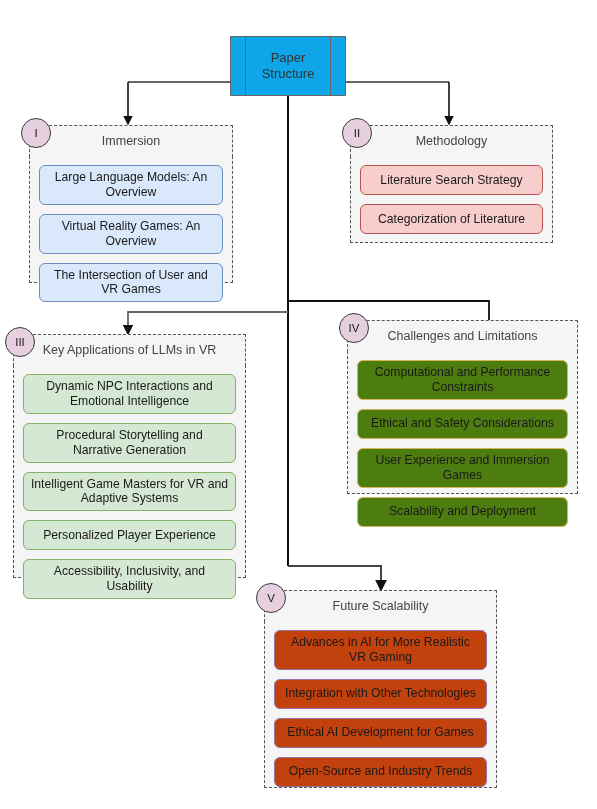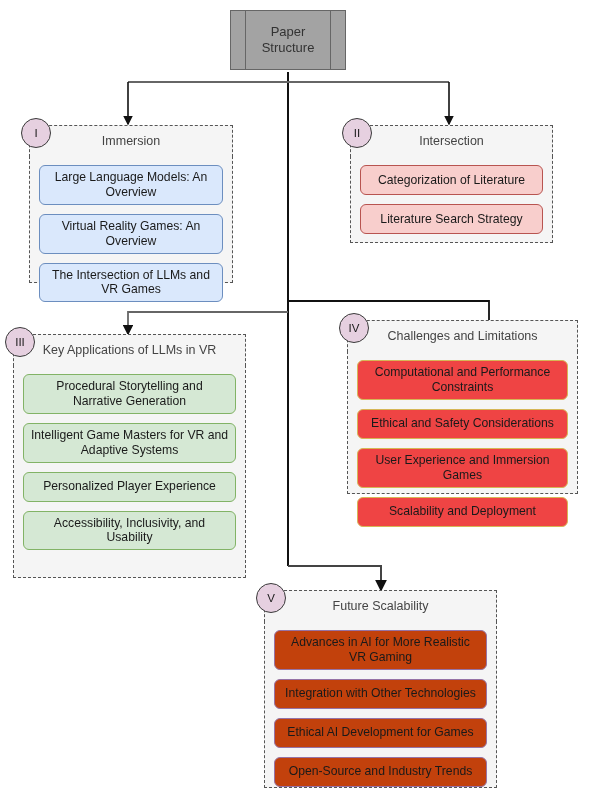--- a/index.html
+++ b/index.html
@@ -27,25 +27,26 @@
     top: 0;
     width: 597px;
     height: 809px;
     pointer-events: none;
   }
 
   
   .root-node {
     position: absolute;
     box-sizing: border-box;
-    background: #a3a3a3;
+    background: #0ea5e9;
     border: 1.4px solid #666666;
     display: flex;
     align-items: center;
     justify-content: center;
+    margin-top: 26px;
   }
   .root-node::before,
   .root-node::after {
     content: "";
     position: absolute;
     top: 0;
     bottom: 0;
     width: 0;
     border-left: 1.4px solid #666666;
   }
@@ -133,21 +134,21 @@
     line-height: 1.22;
     padding: 4px 6px;
     flex: 0 0 auto;
   }
   .item.two-line { min-height: 38px; }
   .item.one-line { min-height: 30px; }
 
   .fill-blue   { background: #dae8fc; border-color: #6c8ebf; }
   .fill-red    { background: #f8cecc; border-color: #b85450; }
   .fill-green  { background: #d5e8d4; border-color: #82b366; }
-  .fill-yellow { background: #ef4444; border-color: #d6b656; }
+  .fill-yellow { background: #4d7c0f; border-color: #d6b656; }
   .fill-purple { background: #c2410c; border-color: #9673a6; }
 </style>
 </head>
 <body>
 
 <div id="canvas">
 
   <svg id="edges" viewBox="0 0 597 809" width="597" height="809">
     <defs>
       <marker id="arrow" viewBox="0 0 10 10" refX="8.5" refY="5" markerWidth="6" markerHeight="6" orient="auto-start-reverse">
@@ -173,41 +174,42 @@
   </div>
 
   <div class="cluster" style="left:29px; top:125px; width:204px; height:158px;">
     <div class="cluster-header">
       <div class="badge">I</div>
       <span class="cluster-title">Immersion</span>
     </div>
     <div class="cluster-body">
       <div class="item fill-blue two-line">Large Language Models: An Overview</div>
       <div class="item fill-blue two-line">Virtual Reality Games: An Overview</div>
-      <div class="item fill-blue two-line">The Intersection of LLMs and VR Games</div>
+      <div class="item fill-blue two-line">The Intersection of User and VR Games</div>
     </div>
   </div>
 
   <div class="cluster" style="left:350px; top:125px; width:203px; height:118px;">
     <div class="cluster-header">
       <div class="badge">II</div>
-      <span class="cluster-title">Intersection</span>
-    </div>
-    <div class="cluster-body">
+      <span class="cluster-title">Methodology</span>
+    </div>
+    <div class="cluster-body">
+      <div class="item fill-red one-line">Literature Search Strategy</div>
       <div class="item fill-red one-line">Categorization of Literature</div>
-      <div class="item fill-red one-line">Literature Search Strategy</div>
     </div>
   </div>
 
   <div class="cluster" style="left:13px; top:334px; width:233px; height:244px;">
     <div class="cluster-header">
       <div class="badge">III</div>
       <span class="cluster-title">Key Applications of LLMs in VR</span>
     </div>
     <div class="cluster-body">
+      <div class="item fill-green two-line">Dynamic NPC Interactions and Emotional Intelligence</div>
       <div class="item fill-green two-line">Procedural Storytelling and Narrative Generation</div>
       <div class="item fill-green two-line">Intelligent Game Masters for VR and Adaptive Systems</div>
       <div class="item fill-green one-line">Personalized Player Experience</div>
       <div class="item fill-green one-line">Accessibility, Inclusivity, and Usability</div>
     </div>
   </div>
 
   <div class="cluster" style="left:347px; top:320px; width:231px; height:174px;">
     <div class="cluster-header">
       <div class="badge">IV</div>

